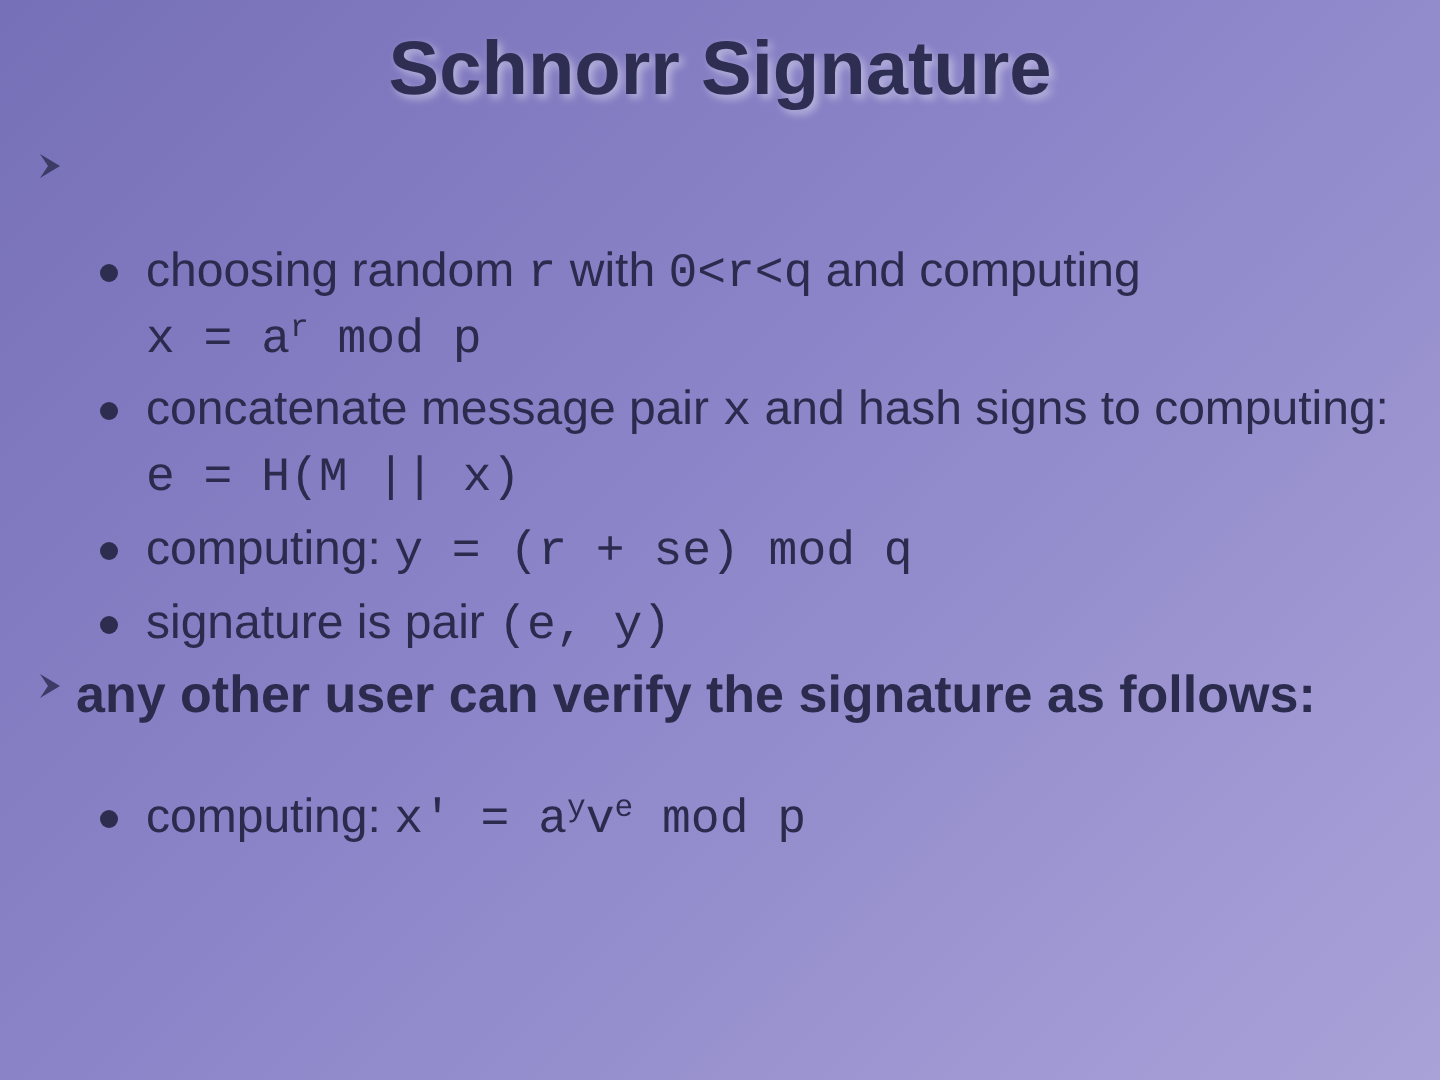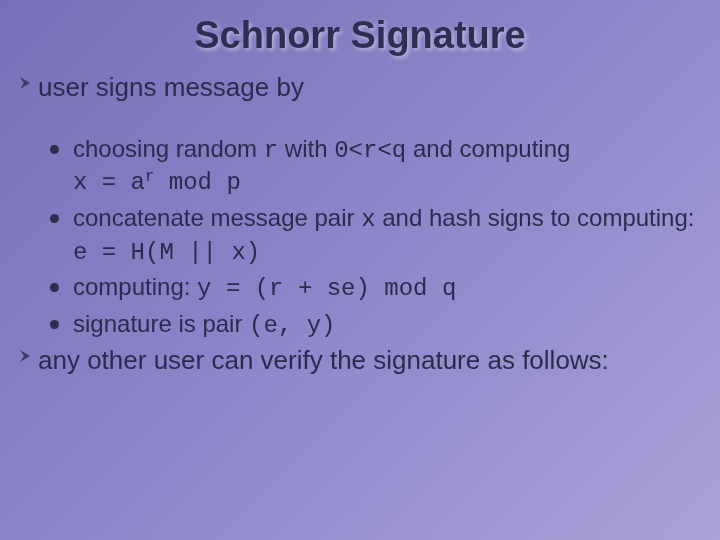--- a/index.html
+++ b/index.html
@@ -55,23 +55,20 @@
   <div class="title">Schnorr Signature</div>
 
   <ul class="top-list">
 
     <li class="top-item">
       <span class="arrow-bullet">
         <svg viewBox="0 0 16 16">
             <path d="M2 2 L12 8 L2 14 L6 8 Z" fill="#3c3c66"></path>
           </svg>
       </span>
-      <span class="top-text">
-        <span>user</span><span> signs message by</span>
-      </span>
     </li>
 
     <li>
       <ul class="sub-list">
 
         <li class="sub-item">
           <span class="dot-bullet"></span>
           <span class="sub-text">
             <span>choosing random </span><span class="mono">r</span><span> with </span><span class="mono">0&lt;r&lt;q</span><span> and computing</span><br>
             <span class="mono"><span>x = a</span><span class="supersub sup">r</span><span> mod p</span></span>
@@ -95,32 +92,38 @@
         <li class="sub-item">
           <span class="dot-bullet"></span>
           <span class="sub-text">
             <span>signature is pair </span><span class="mono">(e, y)</span>
           </span>
         </li>
 
       </ul>
     </li>
 
-    <li class="top-item" style="margin-top:2px;">
+    <li class="top-item" style="margin-top:2px;font-weight:bold;">
       <span class="arrow-bullet">
         <svg viewBox="0 0 16 16">
             <path d="M2 2 L12 8 L2 14 L6 8 Z" fill="#3c3c66"></path>
           </svg>
       </span>
       <span class="top-text">any other user can verify the signature as follows:</span>
     </li>
 
     <li>
       <ul class="sub-list">
 
+        <li class="sub-item">
+          <span class="dot-bullet"></span>
+          <span class="sub-text">
+            <span>computing: </span><span class="mono"><span>x' = a</span><span class="supersub sup">y</span><span>v</span><span class="supersub sup">e</span><span> mod p</span></span>
+          </span>
+        </li>
 
 
       </ul>
     </li>
 
   </ul>
 
 </div>
 
 </body></html>

